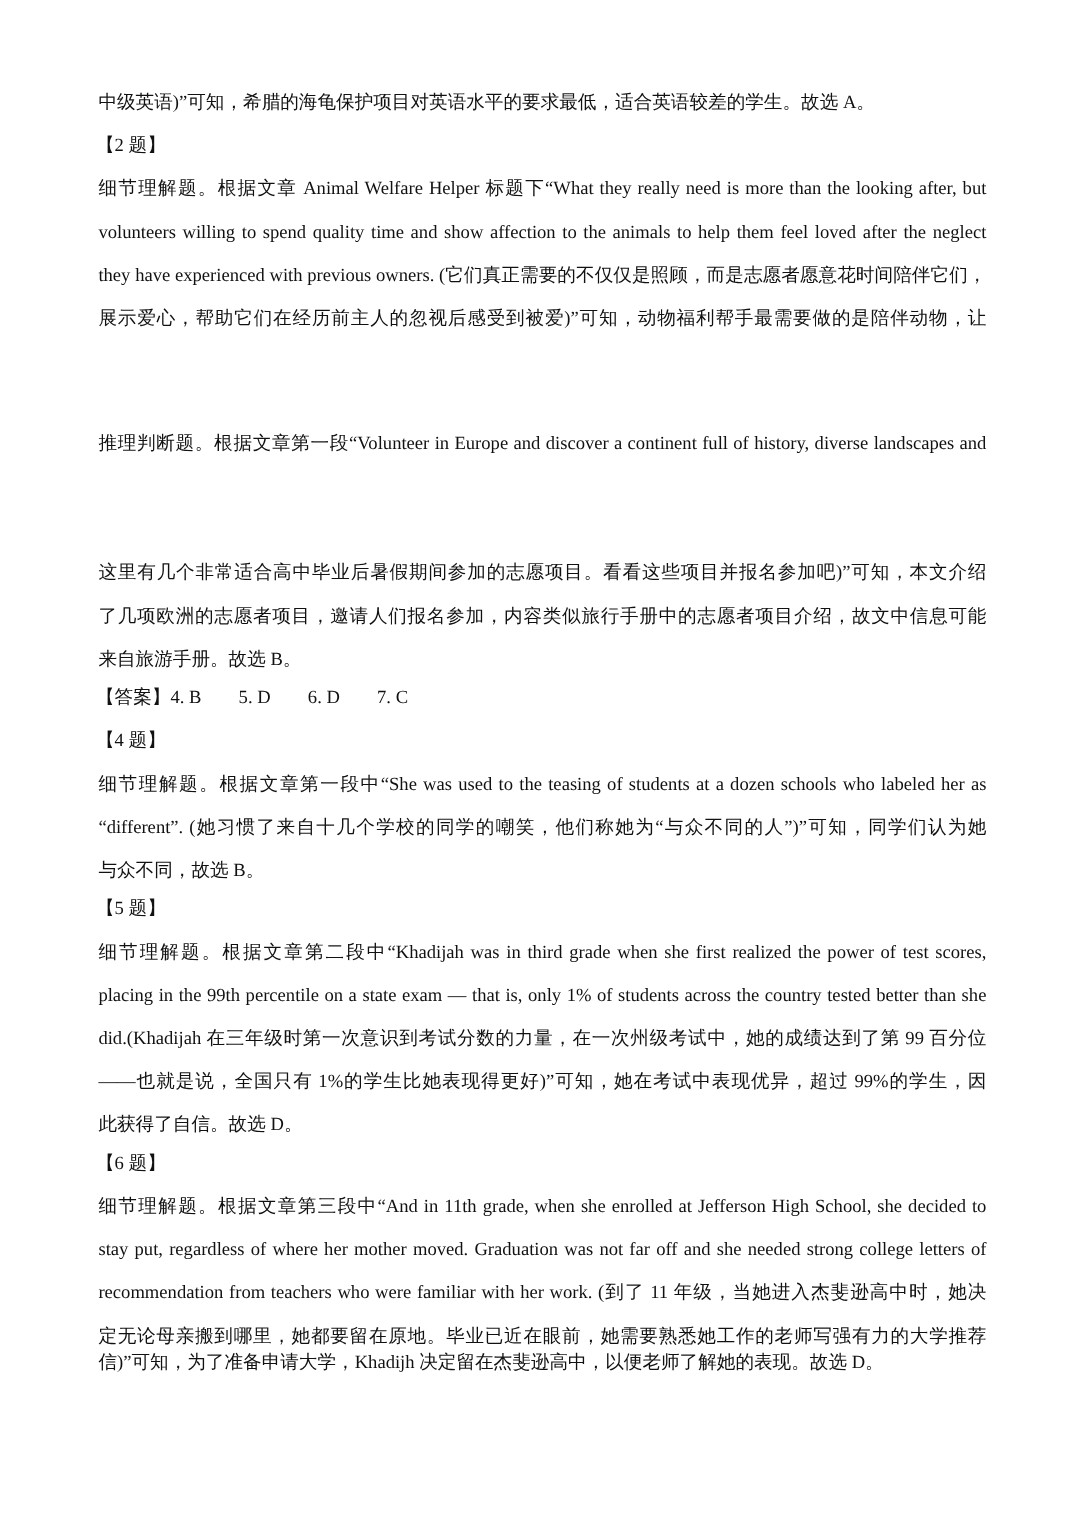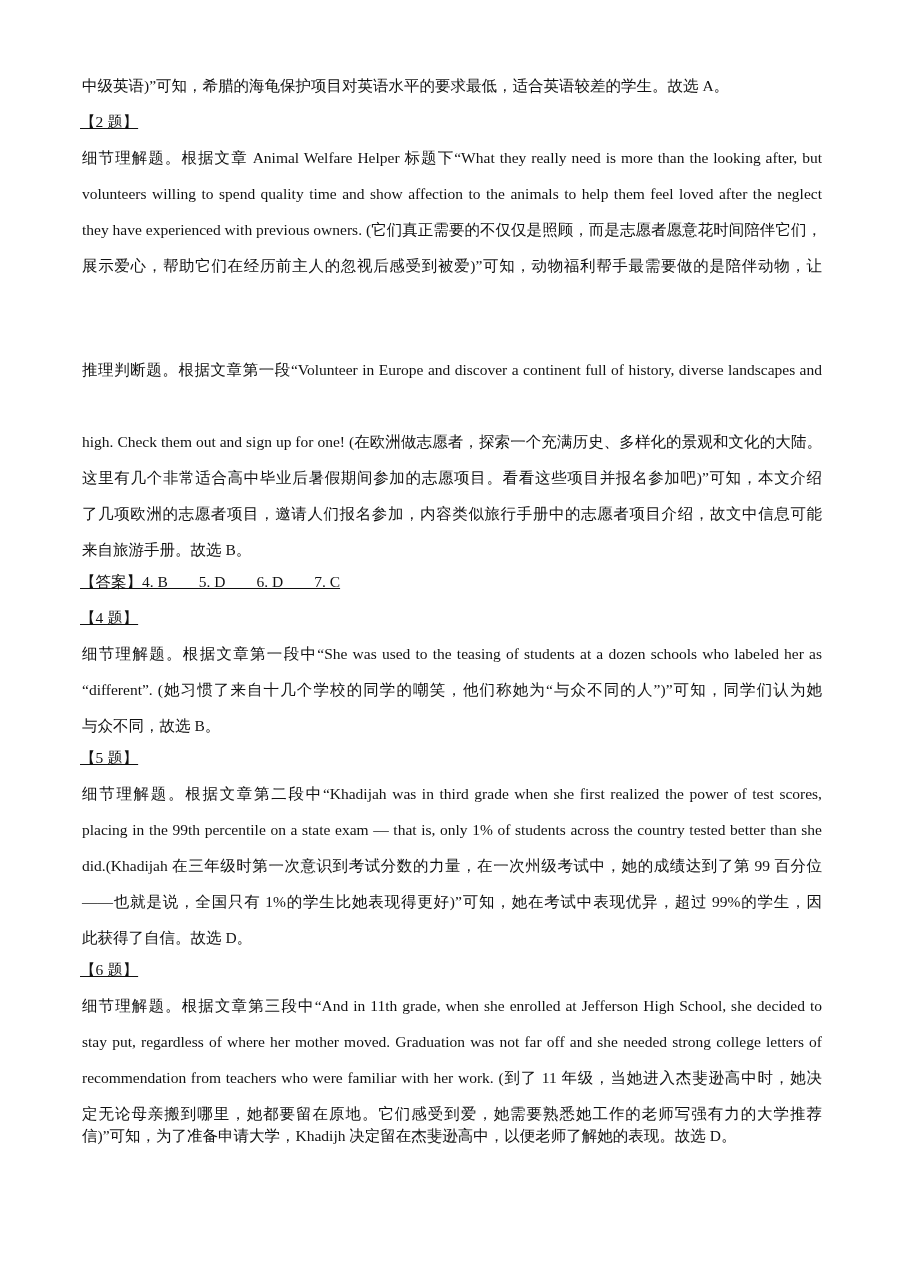--- a/index.html
+++ b/index.html
@@ -2,47 +2,46 @@
 <html><head>
 <meta charset="utf-8">
 <style>
   html, body { margin: 0; padding: 0; background: #ffffff; }
   body { width: 900px; height: 1273px; position: relative; overflow: hidden;
          font-family: "Liberation Serif", "DejaVu Serif", serif; color: #111; }
   .page { position: absolute; left: 0; top: 0; width: 900px; height: 1273px; }
   .line { position: absolute; left: 82px; width: 740px; height: 24px; line-height: 24px;
           font-size: 15.5px; white-space: nowrap; letter-spacing: 0px; }
   .line.just { text-align: justify; text-align-last: justify; }
-  .heading { left: 80px; text-decoration: underline; }
+  .heading { left: 80px; }
 </style>
 </head>
 <body>
 
 <div class="page">
   <div class="line" style="top:74px">中级英语)”可知，希腊的海龟保护项目对英语水平的要求最低，适合英语较差的学生。故选 A。</div>
   <div class="line heading" style="top:110px">【2 题】</div>
   <div class="line just" style="top:146px">细节理解题。根据文章 Animal Welfare Helper 标题下“What they really need is more than the looking after, but</div>
   <div class="line just" style="top:182px">volunteers willing to spend quality time and show affection to the animals to help them feel loved after the neglect</div>
   <div class="line just" style="top:218px">they have experienced with previous owners. (它们真正需要的不仅仅是照顾，而是志愿者愿意花时间陪伴它们，</div>
   <div class="line just" style="top:254px">展示爱心，帮助它们在经历前主人的忽视后感受到被爱)”可知，动物福利帮手最需要做的是陪伴动物，让</div>
   <div class="line just" style="top:358px">推理判断题。根据文章第一段“Volunteer in Europe and discover a continent full of history, diverse landscapes and</div>
-  <div class="line just" style="top:430px">high. Check them out and sign up for one! (在欧洲做志愿者，探索一个充满历史、多样化的景观和文化的大陆。</div>
   <div class="line just" style="top:466px">这里有几个非常适合高中毕业后暑假期间参加的志愿项目。看看这些项目并报名参加吧)”可知，本文介绍</div>
   <div class="line just" style="top:502px">了几项欧洲的志愿者项目，邀请人们报名参加，内容类似旅行手册中的志愿者项目介绍，故文中信息可能</div>
   <div class="line" style="top:538px">来自旅游手册。故选 B。</div>
   <div class="line heading" style="top:570px">【答案】4. B　　5. D　　6. D　　7. C</div>
   <div class="line heading" style="top:606px">【4 题】</div>
   <div class="line just" style="top:642px">细节理解题。根据文章第一段中“She was used to the teasing of students at a dozen schools who labeled her as</div>
   <div class="line just" style="top:678px">“different”. (她习惯了来自十几个学校的同学的嘲笑，他们称她为“与众不同的人”)”可知，同学们认为她</div>
   <div class="line" style="top:714px">与众不同，故选 B。</div>
   <div class="line heading" style="top:746px">【5 题】</div>
   <div class="line just" style="top:782px">细节理解题。根据文章第二段中“Khadijah was in third grade when she first realized the power of test scores,</div>
   <div class="line just" style="top:818px">placing in the 99th percentile on a state exam — that is, only 1% of students across the country tested better than she</div>
   <div class="line just" style="top:854px">did.(Khadijah  在三年级时第一次意识到考试分数的力量，在一次州级考试中，她的成绩达到了第 99 百分位</div>
   <div class="line just" style="top:890px">——也就是说，全国只有 1%的学生比她表现得更好)”可知，她在考试中表现优异，超过 99%的学生，因</div>
   <div class="line" style="top:926px">此获得了自信。故选 D。</div>
   <div class="line heading" style="top:958px">【6 题】</div>
   <div class="line just" style="top:994px">细节理解题。根据文章第三段中“And in 11th grade, when she enrolled at Jefferson High School, she decided to</div>
   <div class="line just" style="top:1030px">stay put, regardless of where her mother moved. Graduation was not far off and she needed strong college letters of</div>
   <div class="line just" style="top:1066px">recommendation from teachers who were familiar with her work. (到了 11 年级，当她进入杰斐逊高中时，她决</div>
-  <div class="line just" style="top:1102px">定无论母亲搬到哪里，她都要留在原地。它们感受到爱，她需要熟悉她工作的老师写强有力的大学推荐</div>
+  <div class="line just" style="top:1102px">定无论母亲搬到哪里，她都要留在原地。毕业已近在眼前，她需要熟悉她工作的老师写强有力的大学推荐</div>
   <div class="line" style="top:1124px">信)”可知，为了准备申请大学，Khadijh 决定留在杰斐逊高中，以便老师了解她的表现。故选 D。</div>
 </div>
 
 </body></html>

